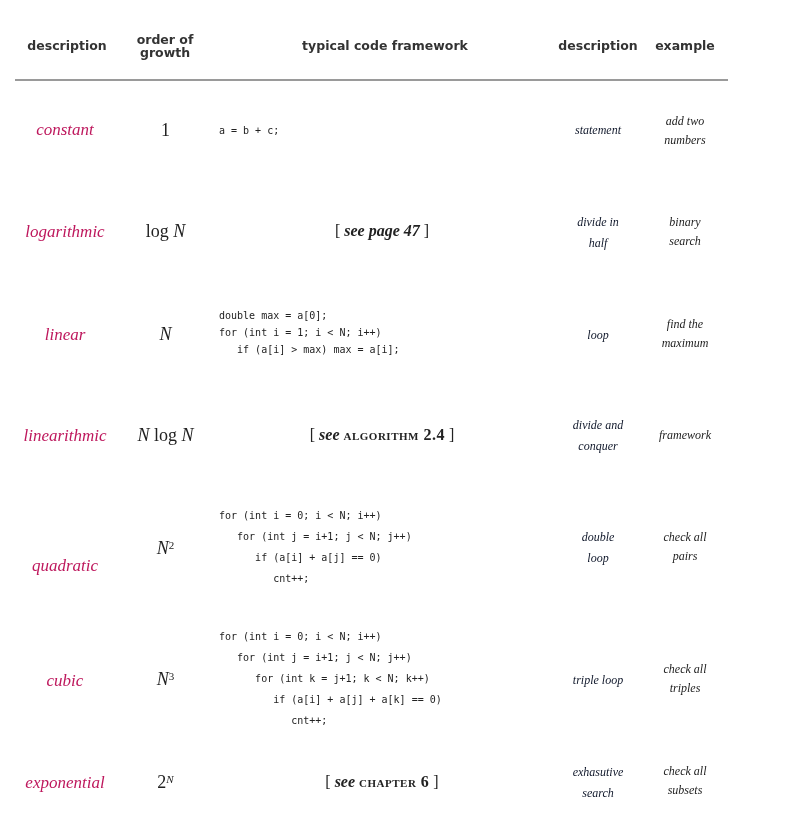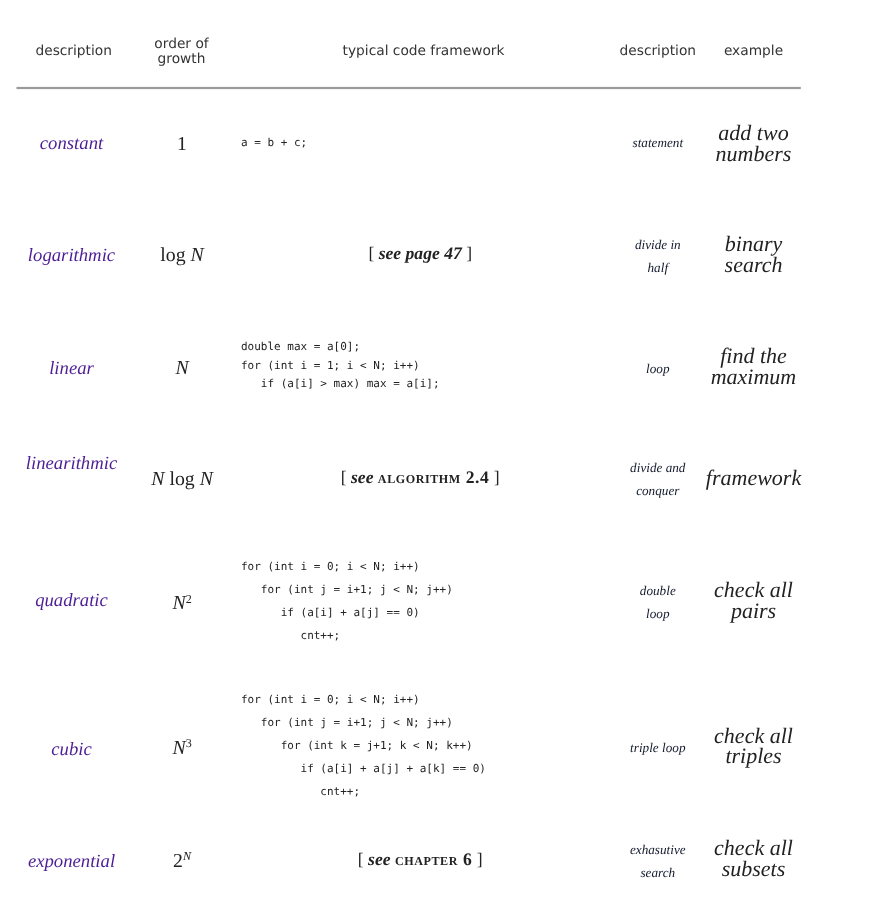--- a/index.html
+++ b/index.html
@@ -1,29 +1,29 @@
 <!DOCTYPE html>
 <html><head>
 <meta charset="utf-8">
 <style>
   html, body { margin:0; padding:0; background:#ffffff; }
   body { width:811px; height:816px; position:relative; overflow:hidden; color:#222; }
-  .hdr { position:absolute; font-family:"DejaVu Sans", sans-serif; font-size:12.5px; font-weight:normal; color:#333; text-align:center; line-height:13px; }
+  .hdr { position:absolute; font-family:"DejaVu Sans", sans-serif; font-size:12.5px; font-weight:bold; color:#333; text-align:center; line-height:13px; }
   .rule { position:absolute; left:15px; top:79px; width:713px; height:2px; background:#9a9a9a; }
   .cell { position:absolute; }
-  .desc { font-family:"Liberation Serif", serif; font-style:italic; font-size:17px; color:#4c1d95; text-align:center; width:130px; left:0; }
+  .desc { font-family:"Liberation Serif", serif; font-style:italic; font-size:17px; color:#be185d; text-align:center; width:130px; left:0; }
   .order { font-family:"Liberation Serif", serif; font-size:18px; color:#222; text-align:center; width:95px; left:118px; }
   .order i { font-style:italic; }
   .order sup { font-size:11px; vertical-align:top; position:relative; top:1px; }
   .code { font-family:"DejaVu Sans Mono", monospace; font-size:10px; color:#222; left:219px; line-height:21px; white-space:pre; }
   .ref { font-family:"Liberation Serif", serif; font-size:16px; color:#222; text-align:center; width:320px; left:222px; }
   .ref i { font-style:italic; font-weight:bold; }
   .ref .sc { font-variant:small-caps; font-weight:bold; letter-spacing:0.5px; }
   .d2 { font-family:"Liberation Serif", serif; font-style:italic; font-size:12px; color:#0f172a; text-align:center; width:100px; left:548px; line-height:21px; }
-  .ex { font-family:"Liberation Serif", serif; font-style:italic; font-size:20px; color:#222; text-align:center; width:100px; left:635px; line-height:19px; }
+  .ex { font-family:"Liberation Serif", serif; font-style:italic; font-size:12px; color:#222; text-align:center; width:100px; left:635px; line-height:19px; }
 </style>
 </head>
 <body>
 
 <div class="hdr" style="left:22px; top:39px; width:90px;">description</div>
 <div class="hdr" style="left:125px; top:33px; width:80px;">
   <div>order of</div>
   <div>growth</div>
 </div>
 <div class="hdr" style="left:290px; top:39px; width:190px;">typical code framework</div>
@@ -67,34 +67,34 @@
   <div class="cell d2" style="top:325px;">
     <div>loop</div>
   </div>
   <div class="cell ex" style="top:315px;font-style:italic;">
     <div>find the</div>
     <div>maximum</div>
   </div>
 </div>
 
 <div>
-  <div class="cell desc" style="top:411px;">linearithmic</div>
+  <div class="cell desc" style="top:426px;">linearithmic</div>
   <div class="cell order" style="top:425px;"><i>N</i><span> log </span><i>N</i></div>
   <div class="cell ref" style="top:426px;"><span>[ </span><i>see</i> <span class="sc">algorithm 2.4</span><span> ]</span></div>
   <div class="cell d2" style="top:415px;">
     <div>divide and</div>
     <div>conquer</div>
   </div>
   <div class="cell ex" style="top:426px;">
     <div>framework</div>
   </div>
 </div>
 
 <div>
-  <div class="cell desc" style="top:536px;font-style:italic;">quadratic</div>
+  <div class="cell desc" style="top:556px;font-style:italic;">quadratic</div>
   <div class="cell order" style="top:538px;"><i>N</i><sup>2</sup></div>
   <div class="cell code" style="top:505px;">for (int i = 0; i &lt; N; i++)
    for (int j = i+1; j &lt; N; j++)
       if (a[i] + a[j] == 0)
          cnt++;</div>
   <div class="cell d2" style="top:527px;">
     <div>double</div>
     <div>loop</div>
   </div>
   <div class="cell ex" style="top:528px;">

